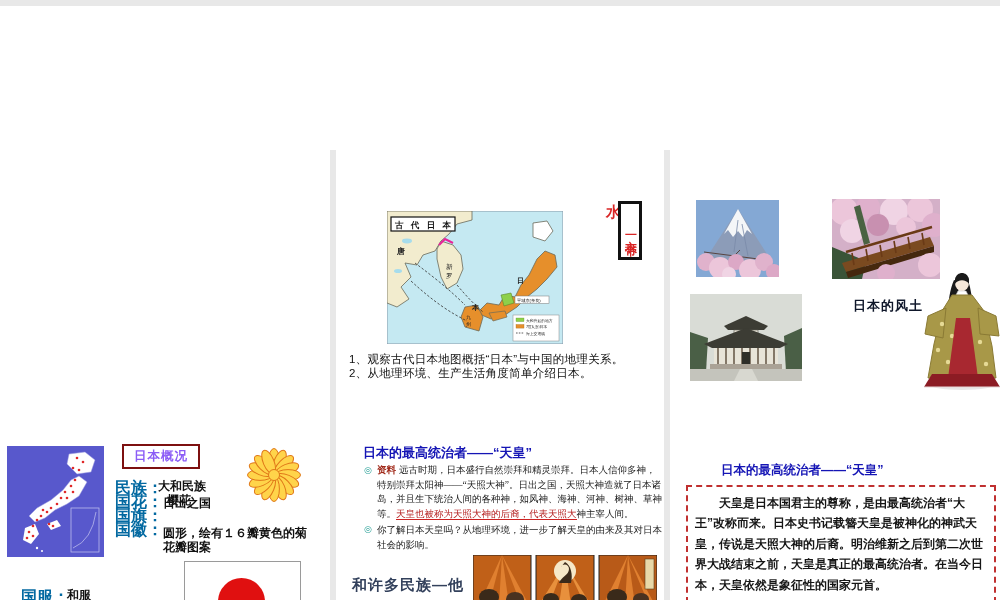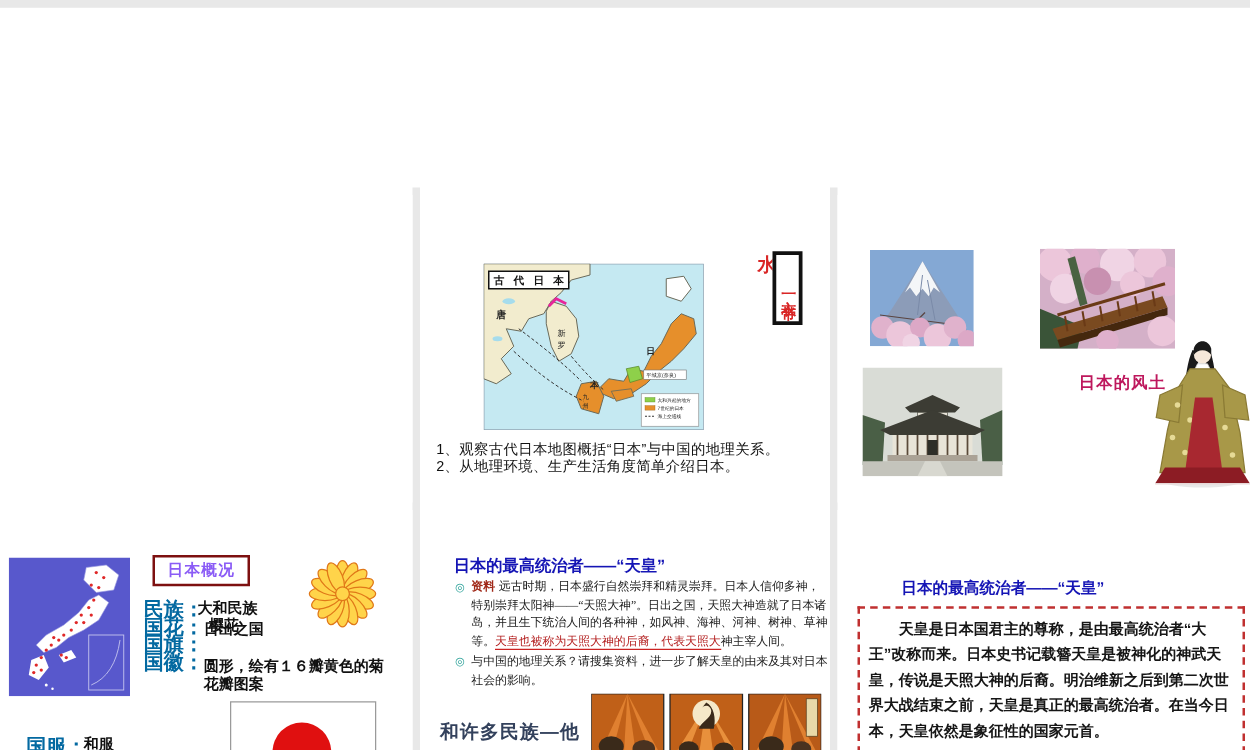--- a/index.html
+++ b/index.html
@@ -27,21 +27,21 @@
              padding:3px 0 0 0;text-align:center;}
   .map-q{position:absolute;left:13px;width:310px;font-size:11.5px;font-weight:normal;color:#111;letter-spacing:.3px;}
   #map-q1{top:196px;}
   #map-q2{top:210px;}
 
   
   .photo{position:absolute;}
   #fuji-photo{left:26px;top:44px;}
   #bridge-photo{left:162px;top:43px;}
   #temple-photo{left:20px;top:138px;}
-  #fudo-caption{position:absolute;left:193px;top:141px;color:#be185d;font-weight:bold;font-size:13px;letter-spacing:1px;}
+  #fudo-caption{position:absolute;left:183px;top:141px;color:#0f172a;font-weight:bold;font-size:13px;letter-spacing:1px;}
   #kimono-woman{position:absolute;left:252px;top:110px;}
 
   
   #japan-map{position:absolute;left:7px;top:38px;}
   #overview-heading{position:absolute;left:122px;top:36px;border:2px solid #7d1010;background:#fff;
                     color:#8b5cf6;font-weight:bold;font-size:12.5px;padding:2px 10px;letter-spacing:1px;}
   .fact-label{position:absolute;font-size:16px;font-weight:bold;color:#0369a1;}
   .fact-value{position:absolute;font-size:12px;font-weight:bold;color:#111;}
   #f1l{left:115px;top:70px;} #f1v{left:158px;top:70px;}
   #f2l{left:115px;top:84px;} #f2v{left:167px;top:84px;}
@@ -335,21 +335,21 @@
     <div id="flag">
       <div id="flag-circle"></div>
     </div>
   </div>
 
   <div class="cell" id="cell-tenno1">
     <div id="tenno1-title">日本的最高统治者——“天皇”</div>
     <div class="bullet" id="bullet1">◎</div>
     <div id="ziliao-block" class="kai"><span id="ziliao-label">资料</span><span>远古时期，日本盛行自然崇拜和精灵崇拜。日本人信仰多神，特别崇拜太阳神——“天照大神”。日出之国，天照大神造就了日本诸岛，并且生下统治人间的各种神，如风神、海神、河神、树神、草神等。</span><span id="ziliao-highlight">天皇也被称为天照大神的后裔，代表天照大</span><span>神主宰人间。</span></div>
     <div class="bullet" id="bullet2">◎</div>
-    <div id="question-block" class="kai">与中国的地理关系？请搜集资料，进一步了解天皇的由来及其对日本社会的影响。</div>
+    <div id="question-block" class="kai">你了解日本天皇吗？从地理环境，进一步了解天皇的由来及其对日本社会的影响。</div>
     <div id="partial-line">和许多民族—他</div>
     <svg id="ukiyoe" viewBox="0 0 184 50" width="184" height="50">
       <g>
         <rect x="0" y="0" width="58" height="50" fill="#c06018" stroke="#222" stroke-width="1"></rect>
         <polygon points="29,0 6,50 16,50" fill="#e08030"></polygon>
         <polygon points="29,0 26,50 36,50" fill="#e08030"></polygon>
         <polygon points="29,0 48,50 56,50" fill="#e08030"></polygon>
         <ellipse cx="16" cy="42" rx="10" ry="8" fill="#3a2a1a"></ellipse>
         <ellipse cx="42" cy="44" rx="9" ry="7" fill="#4a3220"></ellipse>
       </g>

